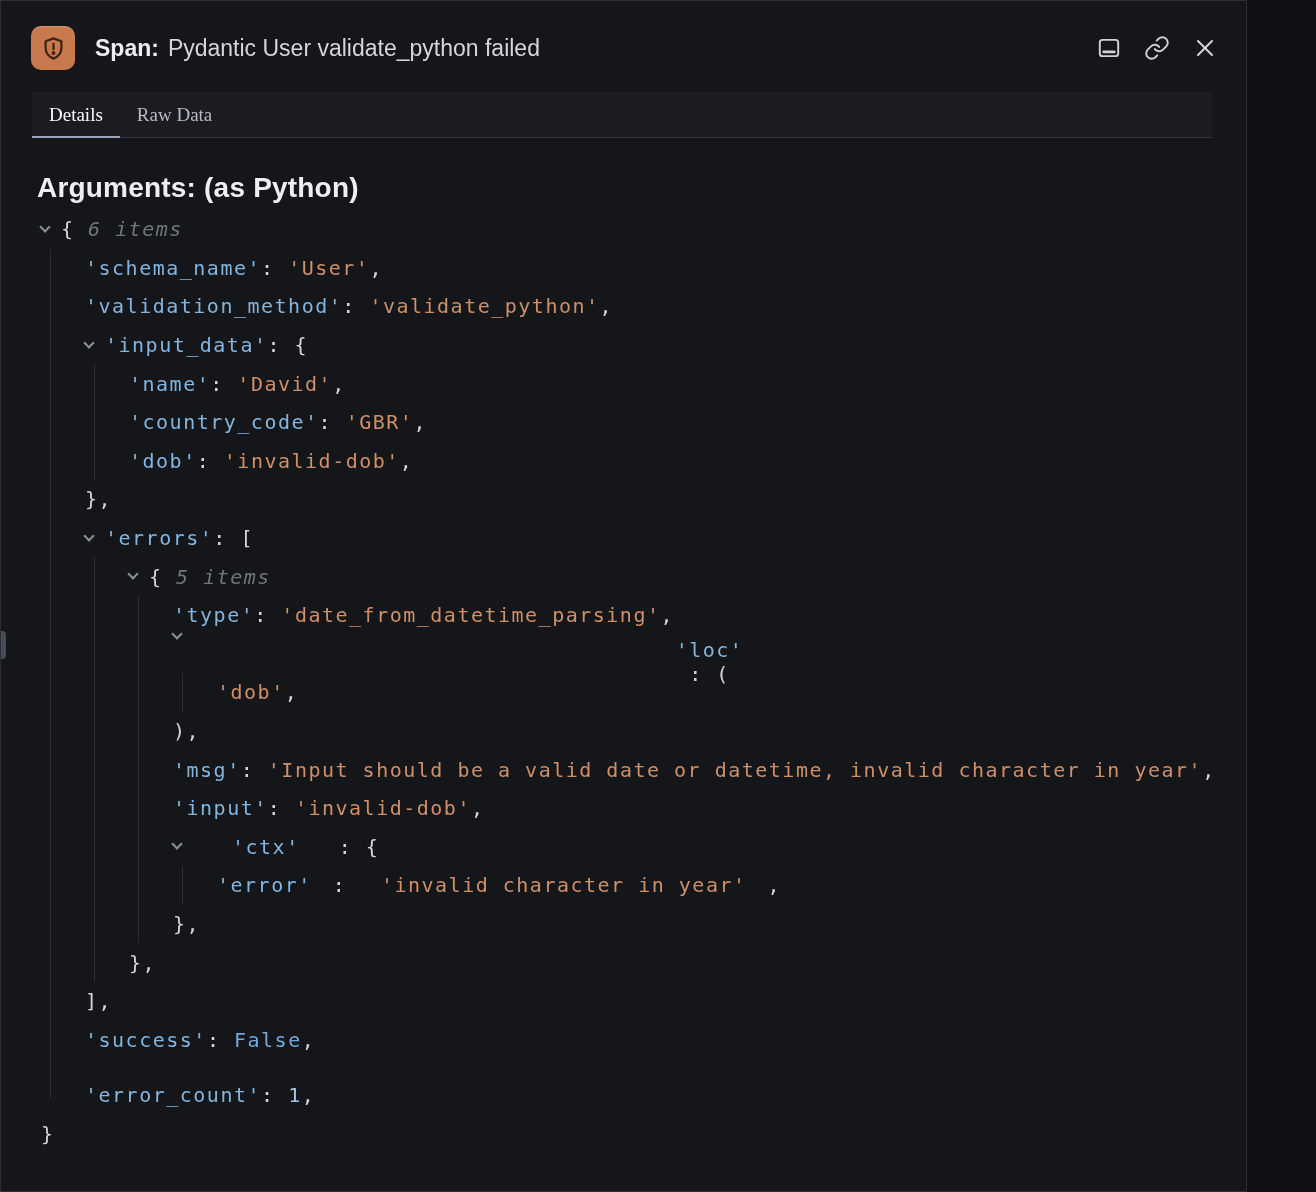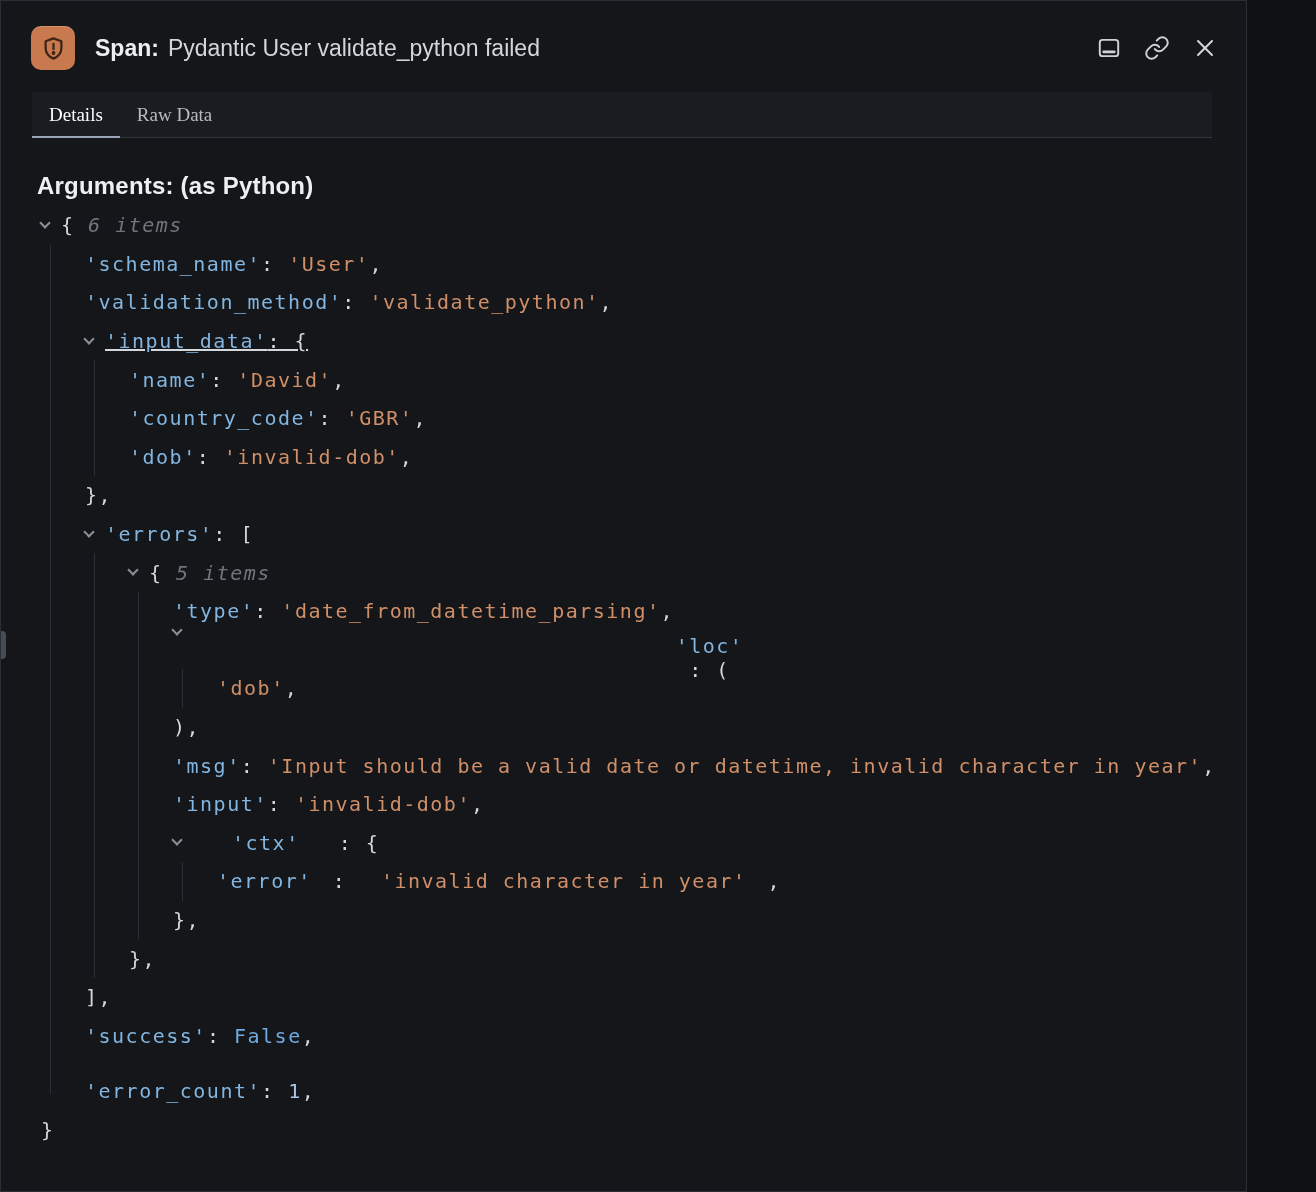--- a/index.html
+++ b/index.html
@@ -31,21 +31,21 @@
   
   .tabbar {
     margin:4px 34px 0 31px; height:46px; background:#1a1c21;
     border-bottom:1px solid #32363d; display:flex; align-items:stretch;font-family:Liberation Serif, serif;
   }
   .tab { padding:0 17px; display:flex; align-items:center; font-size:19px; color:#b7bbc2; position:relative; cursor:pointer; }
   .tab.active { color:#fafbfc; }
   .tab.active::after { content:""; position:absolute; left:0; right:0; bottom:-1px; height:2px; background:var(--c-tab_underline); }
 
   
-  .heading { margin:34px 0 4px 36px; font-size:24px; font-weight:700; color:#edeff2; letter-spacing:.2px; }
+  .heading { margin:34px 0 4px 36px; font-size:28px; font-weight:700; color:#edeff2; letter-spacing:.2px; }
 
   .code {
     position:relative; margin:6px 0 0 36px;
     font-family:"DejaVu Sans Mono", monospace; font-size:20px; letter-spacing:1.5px;
     color:var(--c-punct);
   }
   .code-row { height:38.6px; display:flex; align-items:center; white-space:pre; }
   .tk-p { color:var(--c-punct); }
   .tk-k { color:var(--c-key); }
   .tk-s { color:var(--c-string); }
@@ -114,21 +114,21 @@
     <div class="tab active">Details</div>
     <div class="tab">Raw Data</div>
   </div>
 
   <div class="heading">Arguments: (as Python)</div>
 
   <div class="code">
       <div class="code-row" style="padding-left: 4px;"><span class="chev-box"><span class="chev"></span></span><span class="tk-p">{ </span><span class="tk-m">6 items</span></div>
       <div class="code-row" style="padding-left: 48px;"><span class="tk-k">'schema_name'</span><span class="tk-p">: </span><span class="tk-s">'User'</span><span class="tk-p">,</span></div>
       <div class="code-row" style="padding-left: 48px;"><span class="tk-k">'validation_method'</span><span class="tk-p">: </span><span class="tk-s">'validate_python'</span><span class="tk-p">,</span></div>
-      <div class="code-row" style="padding-left: 48px; text-decoration: underline;"><span class="chev-box"><span class="chev"></span></span><span class="tk-k">'input_data'</span><span class="tk-p">: {</span></div>
+      <div class="code-row" style="padding-left: 48px;"><span class="chev-box"><span class="chev"></span></span><span class="tk-k">'input_data'</span><span class="tk-p">: {</span></div>
       <div class="code-row" style="padding-left: 92px;"><span class="tk-k">'name'</span><span class="tk-p">: </span><span class="tk-s">'David'</span><span class="tk-p">,</span></div>
       <div class="code-row" style="padding-left: 92px;"><span class="tk-k">'country_code'</span><span class="tk-p">: </span><span class="tk-s">'GBR'</span><span class="tk-p">,</span></div>
       <div class="code-row" style="padding-left: 92px;"><span class="tk-k">'dob'</span><span class="tk-p">: </span><span class="tk-s">'invalid-dob'</span><span class="tk-p">,</span></div>
       <div class="code-row" style="padding-left: 48px;"><span class="tk-p">},</span></div>
       <div class="code-row" style="padding-left: 48px;"><span class="chev-box"><span class="chev"></span></span><span class="tk-k">'errors'</span><span class="tk-p">: [</span></div>
       <div class="code-row" style="padding-left: 92px;"><span class="chev-box"><span class="chev"></span></span><span class="tk-p">{ </span><span class="tk-m">5 items</span></div>
       <div class="code-row" style="padding-left: 136px;"><span class="tk-k">'type'</span><span class="tk-p">: </span><span class="tk-s">'date_from_datetime_parsing'</span><span class="tk-p">,</span></div>
       <div class="code-row" style="padding-left: 136px; flex-direction: column;"><span class="chev-box"><span class="chev"></span></span><span class="tk-k">'loc'</span><span class="tk-p">: (</span></div>
       <div class="code-row" style="padding-left: 180px;"><span class="tk-s">'dob'</span><span class="tk-p">,</span></div>
       <div class="code-row" style="padding-left: 136px;"><span class="tk-p">),</span></div>

